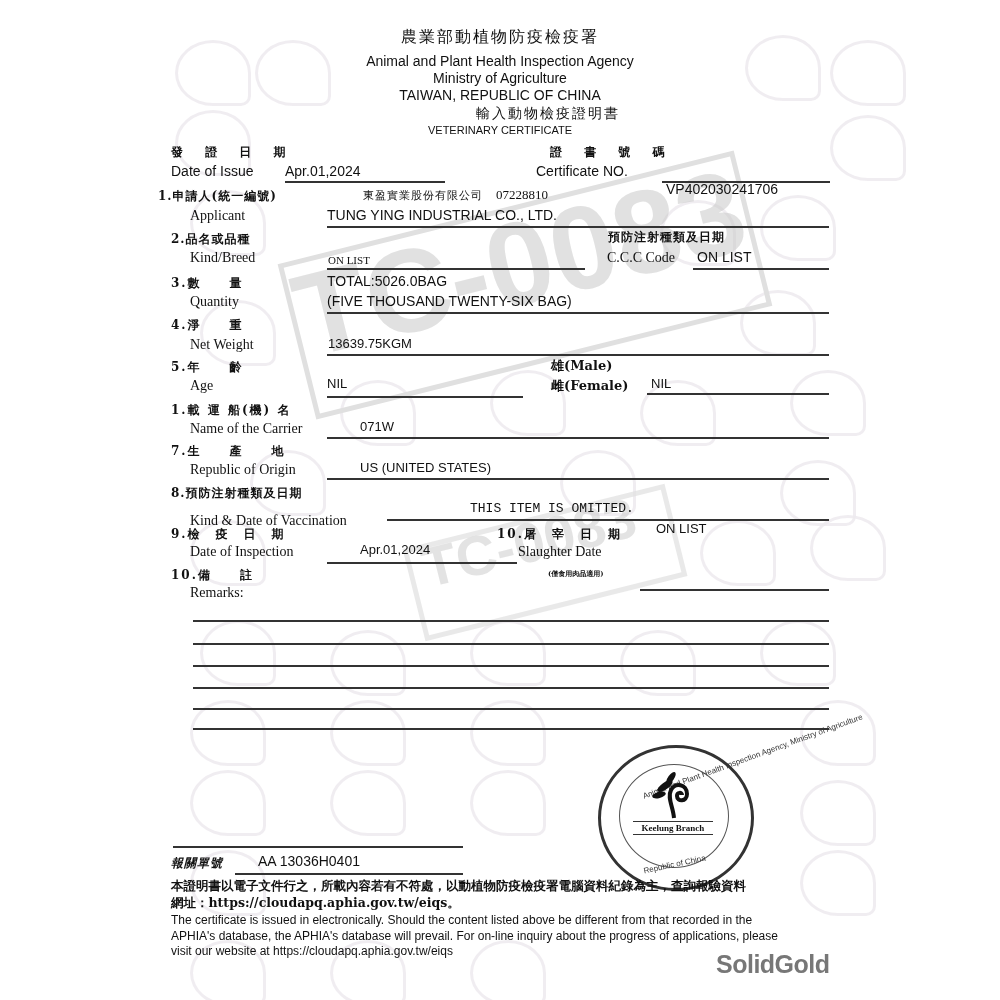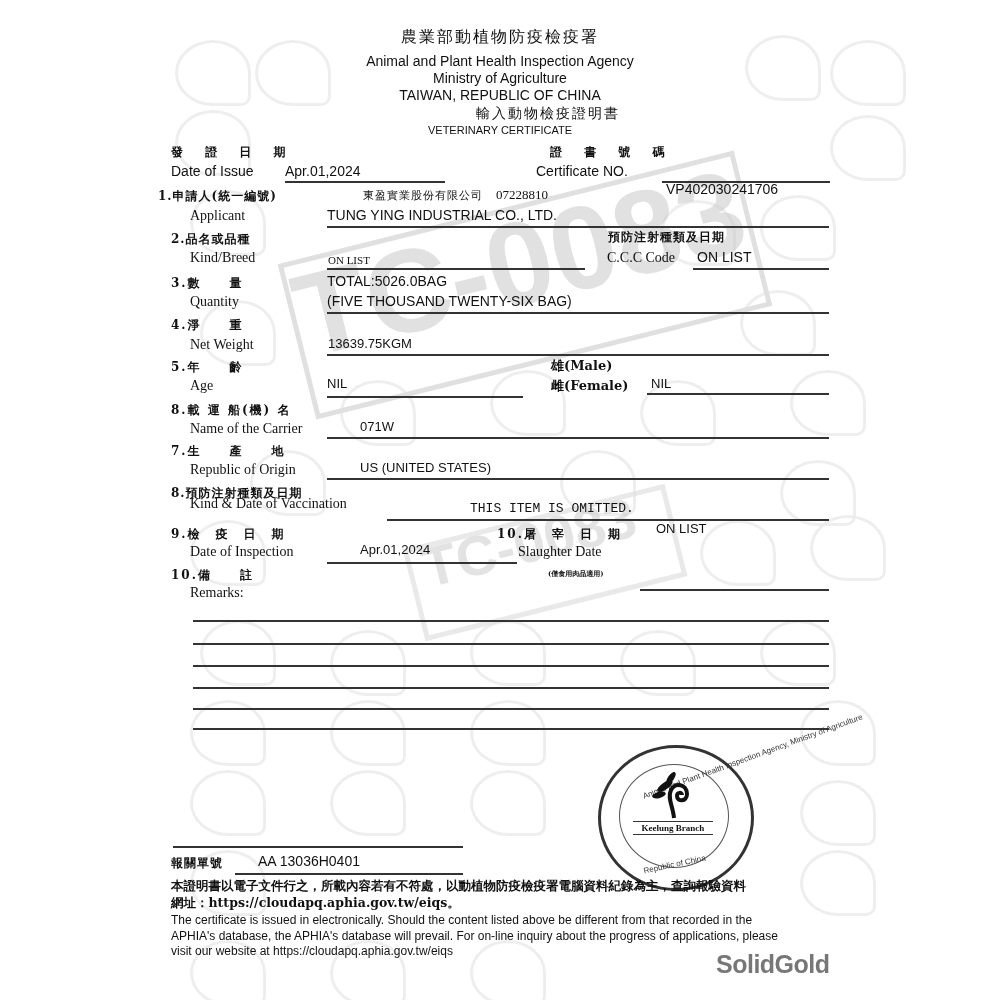--- a/index.html
+++ b/index.html
@@ -116,32 +116,32 @@
 
 <div class="abs cjk" style="left:171px;top:359px;">5.年　　齡</div>
 <div class="abs cjk" style="left:551px;top:357px;letter-spacing:0;font-size:13px;">雄(Male)</div>
 <div class="abs lab" style="left:190px;top:378px;">Age</div>
 <div class="abs val" style="left:327px;top:376px;font-size:13px;">NIL</div>
 <div class="line" style="left:327px;top:396px;width:196px;"></div>
 <div class="abs cjk" style="left:551px;top:377px;letter-spacing:0;font-size:13px;">雌(Female)</div>
 <div class="abs val" style="left:651px;top:376px;font-size:13px;">NIL</div>
 <div class="line" style="left:647px;top:393px;width:182px;"></div>
 
-<div class="abs cjk" style="left:171px;top:402px;">8.載 運 船(機) 名</div>
+<div class="abs cjk" style="left:171px;top:402px;">1.載 運 船(機) 名</div>
 <div class="abs lab" style="left:190px;top:421px;">Name of the Carrier</div>
 <div class="abs val" style="left:360px;top:419px;font-size:13px;">071W</div>
 <div class="line" style="left:327px;top:437px;width:502px;"></div>
 
 <div class="abs cjk" style="left:171px;top:443px;">7.生　　產　　地</div>
 <div class="abs lab" style="left:190px;top:462px;">Republic of Origin</div>
 <div class="abs val" style="left:360px;top:460px;font-size:13px;">US (UNITED STATES)</div>
 <div class="line" style="left:327px;top:478px;width:502px;"></div>
 
 <div class="abs cjk" style="left:171px;top:485px;letter-spacing:1px;">8.預防注射種類及日期</div>
-<div class="abs lab" style="left:190px;top:496px;">Kind &amp; Date of Vaccination</div>
+<div class="abs lab" style="left:190px;top:513px;">Kind &amp; Date of Vaccination</div>
 <div class="abs val" style="left:470px;top:501px;font-size:13px;font-family:Liberation Mono, monospace;">THIS ITEM IS OMITTED.</div>
 <div class="line" style="left:387px;top:519px;width:442px;"></div>
 
 <div class="abs cjk" style="left:171px;top:526px;text-align:center;">9.檢　疫　日　期</div>
 <div class="abs cjk" style="left:497px;top:526px;">10.屠　宰　日　期</div>
 <div class="abs val" style="left:656px;top:521px;font-size:13px;">ON LIST</div>
 <div class="abs lab" style="left:190px;top:544px;font-family:Liberation Serif, serif;">Date of Inspection</div>
 <div class="abs val" style="left:360px;top:542px;font-size:13px;">Apr.01,2024</div>
 <div class="line" style="left:327px;top:562px;width:190px;"></div>
 <div class="abs lab" style="left:518px;top:544px;">Slaughter Date</div>
@@ -166,21 +166,21 @@
     <path d="M25 46 C24 34 18 26 22 18 C26 10 38 12 38 22 C38 30 28 30 28 24 C28 20 33 20 33 23" fill="none" stroke="#111" stroke-width="4"></path>
     <ellipse cx="16" cy="14" rx="9" ry="3.5" transform="rotate(-35 16 14)" fill="#111"></ellipse>
     <ellipse cx="22" cy="6" rx="7" ry="3" transform="rotate(-55 22 6)" fill="#111"></ellipse>
     <ellipse cx="10" cy="23" rx="7" ry="3" transform="rotate(-15 10 23)" fill="#111"></ellipse>
   </svg>
   <div class="seal-branch">Keelung Branch</div>
   <div class="seal-txt" style="left:42px;top:112px;transform:rotate(-12deg);">Republic of China</div>
 </div>
 
 <div class="line" style="left:173px;top:846px;width:290px;"></div>
-<div class="abs cjk" style="left:171px;top:855px;letter-spacing:1px;">報關單號</div>
+<div class="abs cjk" style="left:171px;top:855px;letter-spacing:1px;font-style:italic;">報關單號</div>
 <div class="abs val" style="left:258px;top:853px;">AA  13036H0401</div>
 <div class="line" style="left:235px;top:873px;width:228px;"></div>
 
 <div class="abs" style="left:171px;top:878px;font-family:'DejaVu Serif',serif;font-weight:bold;font-size:12.5px;">本證明書以電子文件行之，所載內容若有不符處，以動植物防疫檢疫署電腦資料紀錄為主，查詢報驗資料</div>
 <div class="abs" style="left:171px;top:895px;font-family:'DejaVu Serif',serif;font-weight:bold;font-size:12.5px;">網址：https://cloudapq.aphia.gov.tw/eiqs。</div>
 <div class="abs" style="left:171px;top:913px;font-size:12px;">The certificate is issued in electronically. Should the content listed above be different from that recorded in the</div>
 <div class="abs" style="left:171px;top:929px;font-size:12px;">APHIA's database, the APHIA's database will prevail. For on-line inquiry about the progress of applications, please</div>
 <div class="abs" style="left:171px;top:944px;font-size:12px;">visit our website at https://cloudapq.aphia.gov.tw/eiqs</div>
 
 <div class="brand">SolidGold</div>

